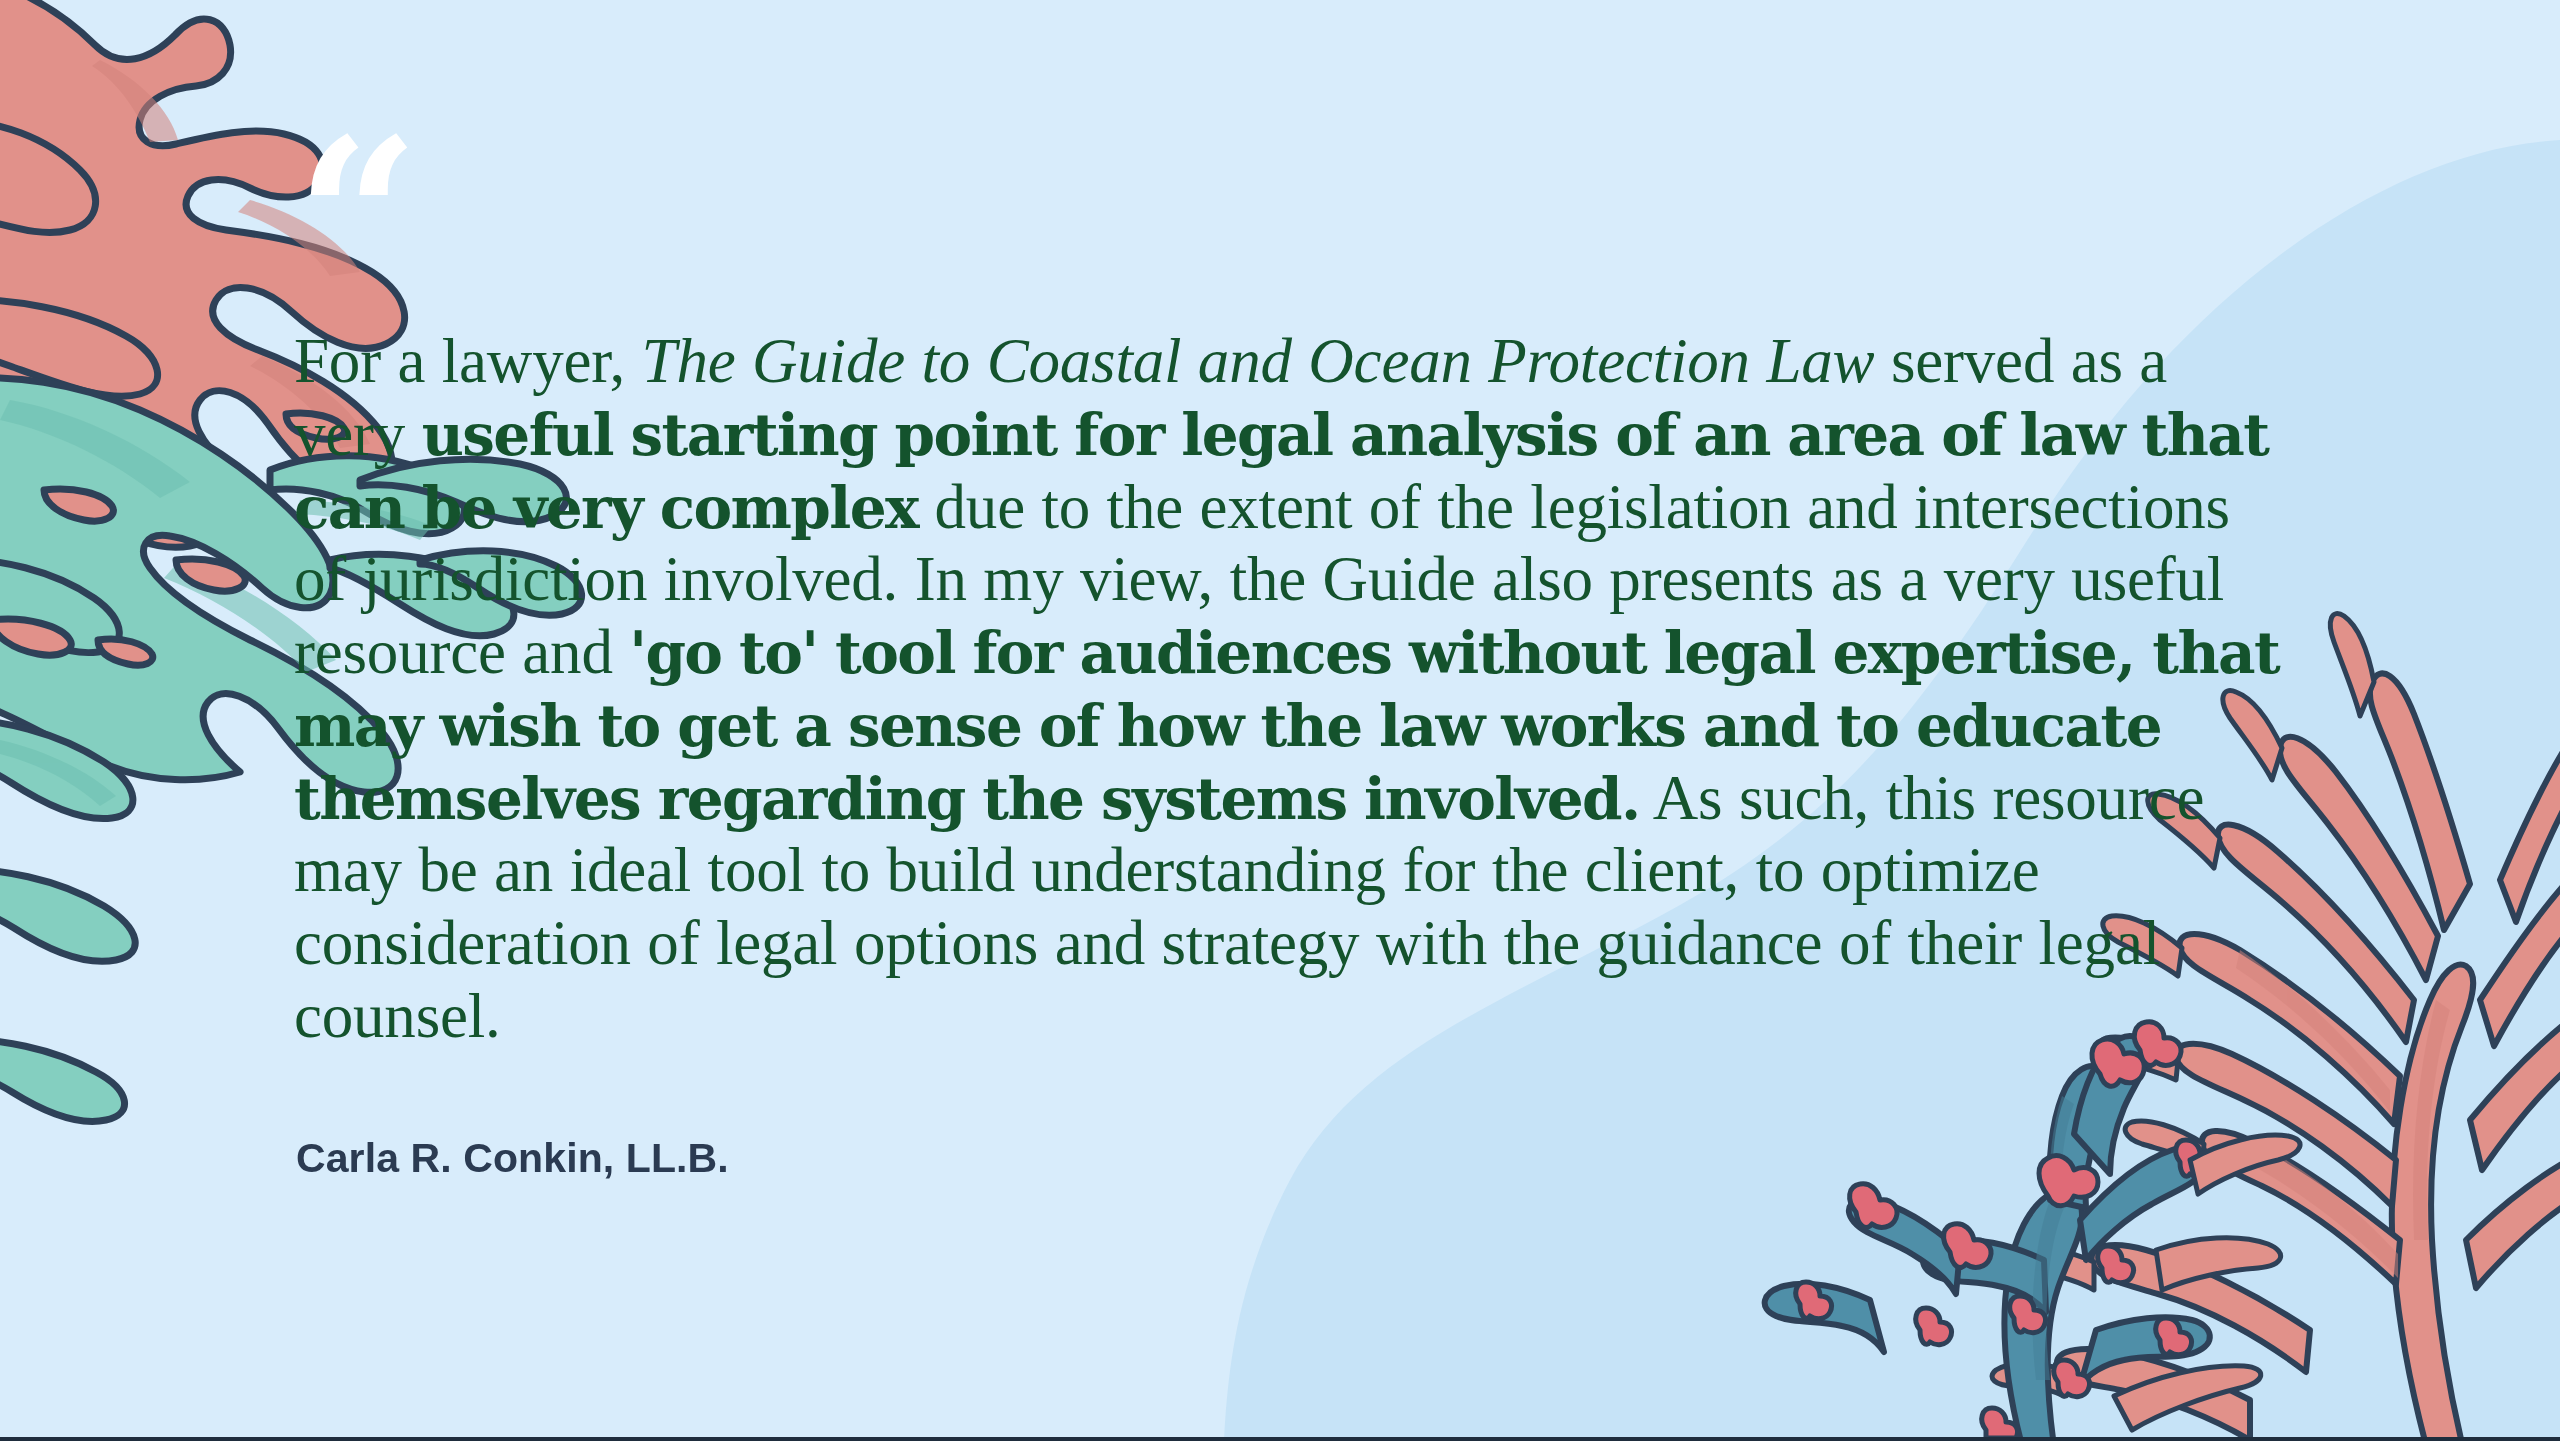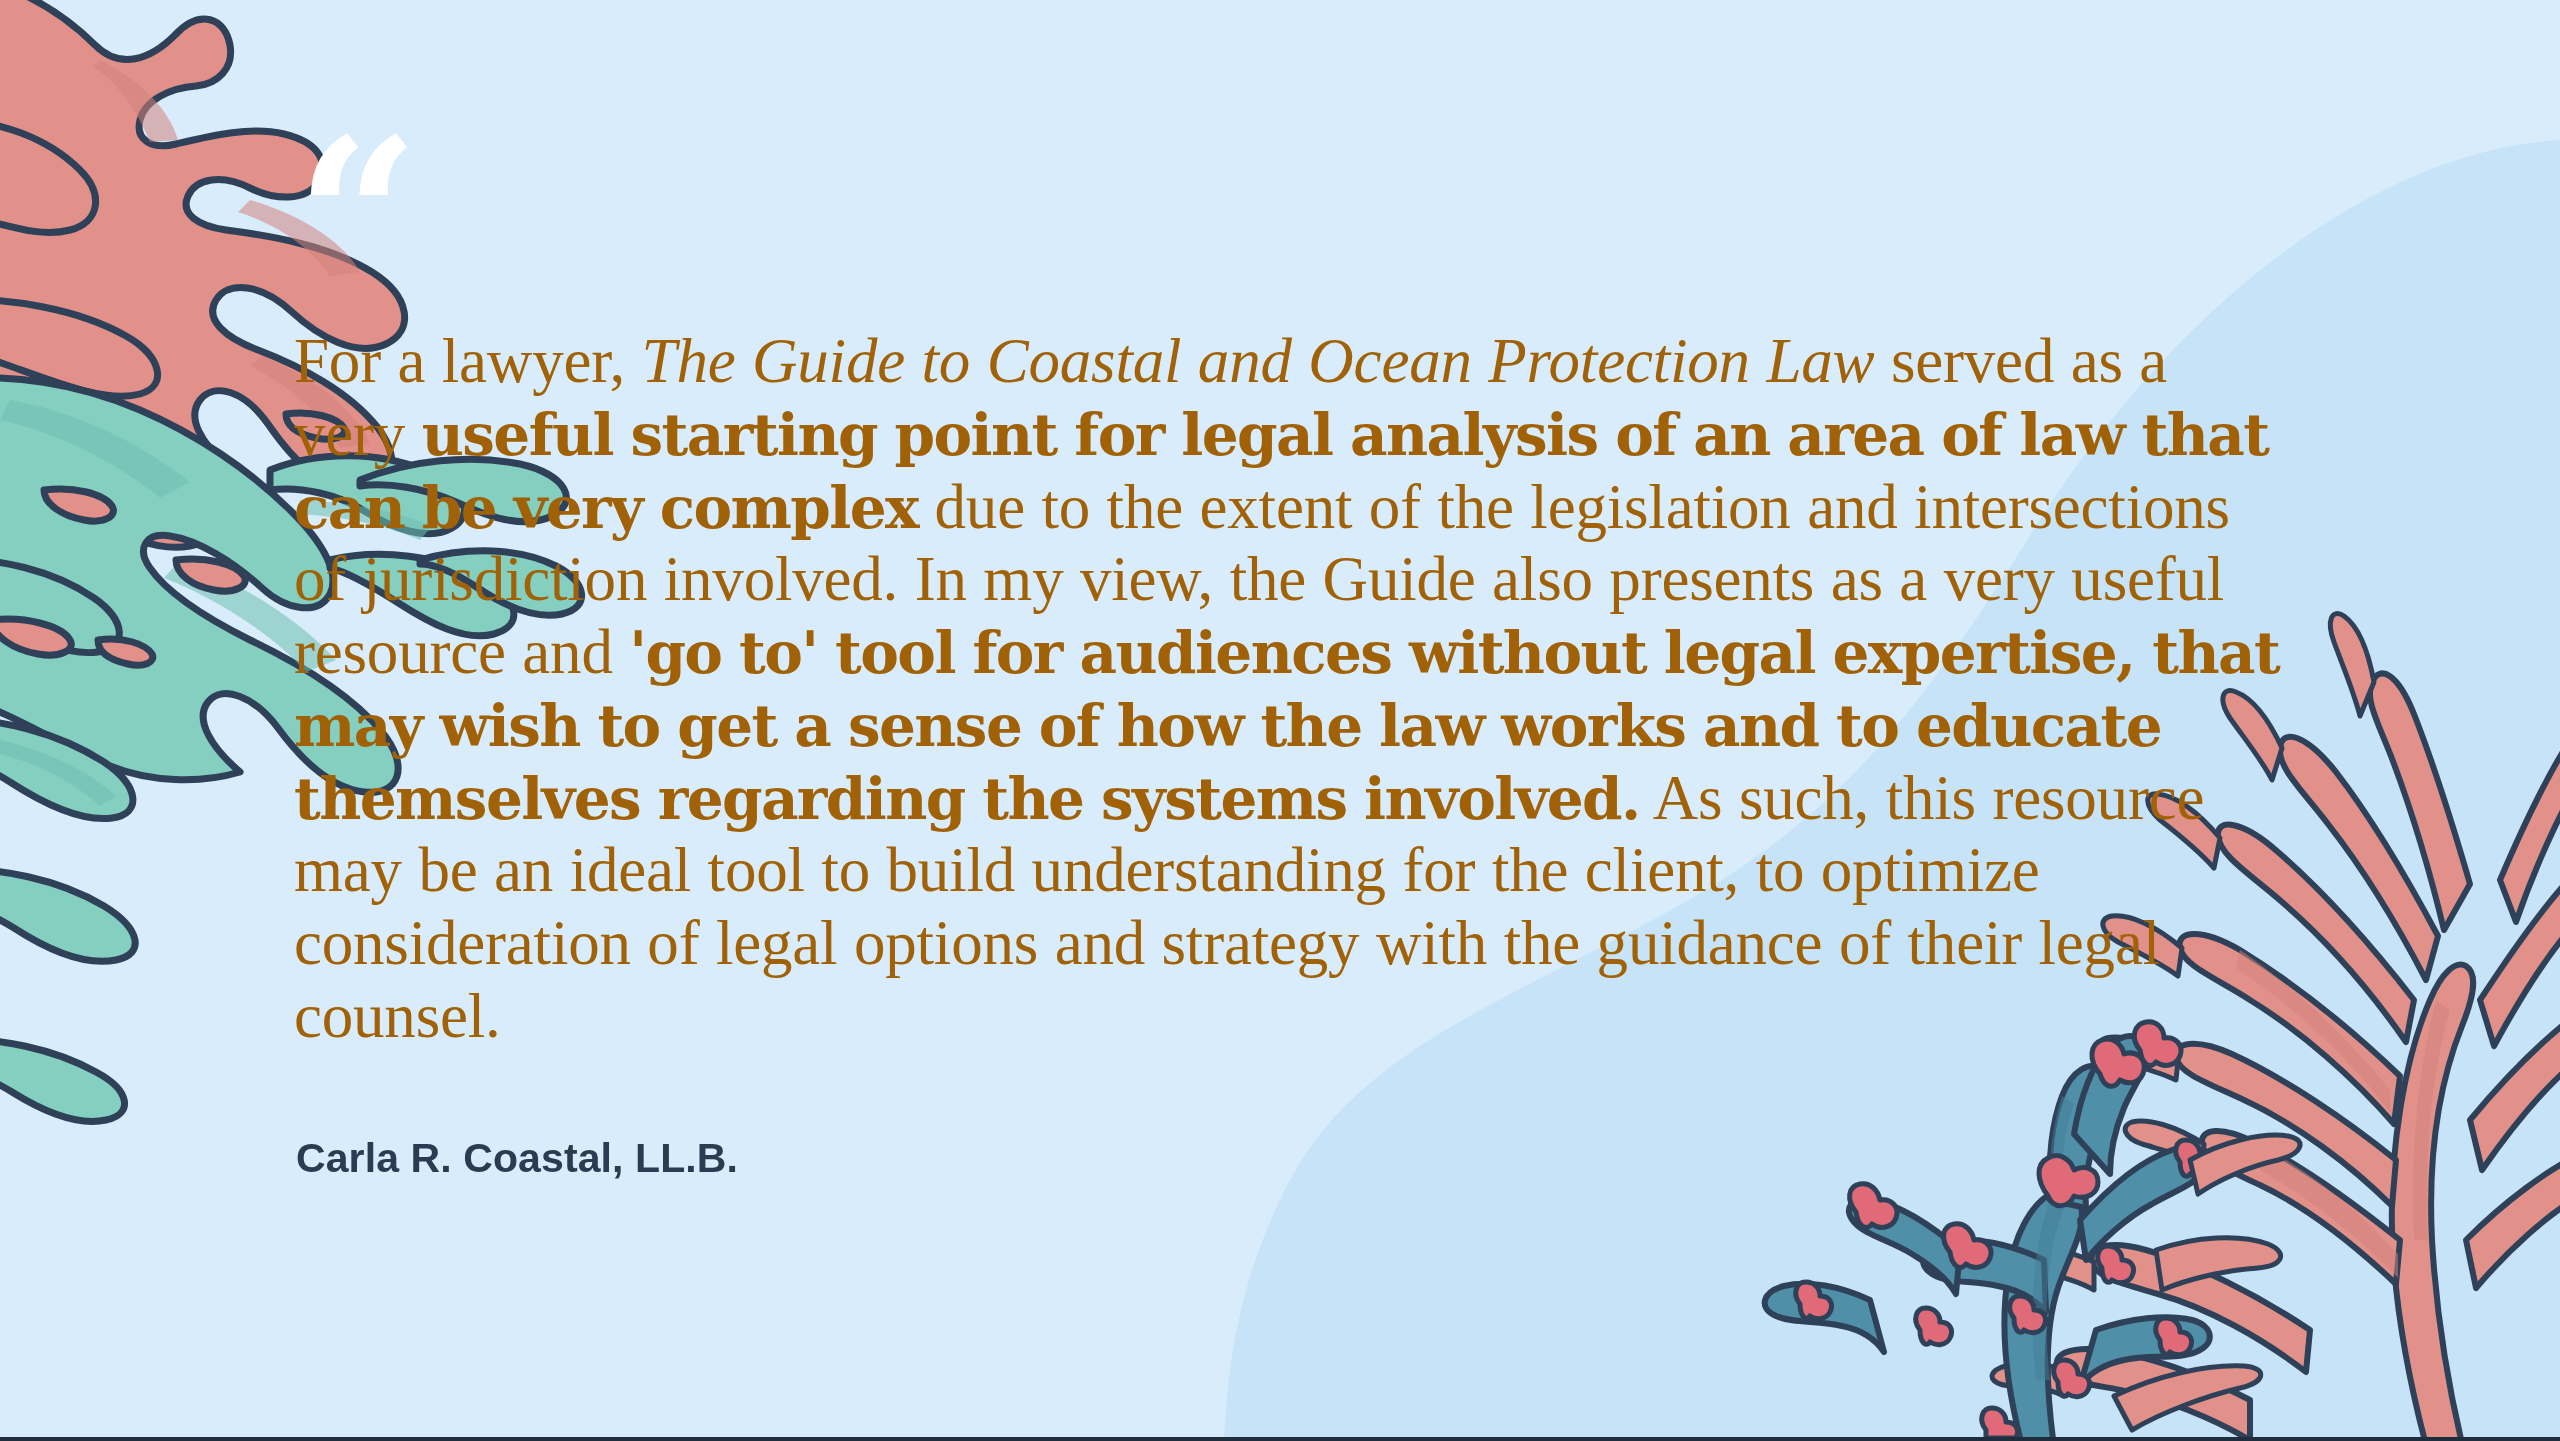--- a/index.html
+++ b/index.html
@@ -47,21 +47,21 @@
     position:absolute;
     left:294px;
     top:325px;
     width:1990px;
     z-index:20;
   }
   .quote-text {
     font-family:"Liberation Serif", serif;
     font-size:63px;
     line-height:1.155;
-    color:#a16207;
+    color:#14532d;
     letter-spacing:-0.2px;
     word-spacing:1px;
     text-align:left;
   }
   .quote-text em {
     font-style:italic;
   }
   .quote-text strong {
     font-family:"DejaVu Serif", serif;
     font-weight:700;
@@ -336,17 +336,17 @@
 
   <div class="quote-mark">“</div>
 
   <div class="quote-block">
     <p class="quote-text">
       <span>For a lawyer, </span><em>The Guide to Coastal and Ocean Protection Law</em><span> served as a very </span><strong>useful starting point for legal analysis of an area of law that can be very complex</strong><span> due to the extent of the legislation and intersections of jurisdiction involved. In my view, the Guide also presents as a very useful resource and </span><strong>'go to' tool for audiences without legal expertise, that may wish to get a sense of how the law works and to educate themselves regarding the systems involved.</strong><span> As such, this resource may be an ideal tool to build understanding for the client, to optimize consideration of legal options and strategy with the guidance of their legal counsel.</span>
     </p>
   </div>
 
   <div class="attrib">
-    <div class="attrib-name">Carla R. Coastal, LL.B.</div>
+    <div class="attrib-name">Carla R. Conkin, LL.B.</div>
   </div>
 
   <div class="bottom-rule"></div>
 </div>
 
 </body></html>

